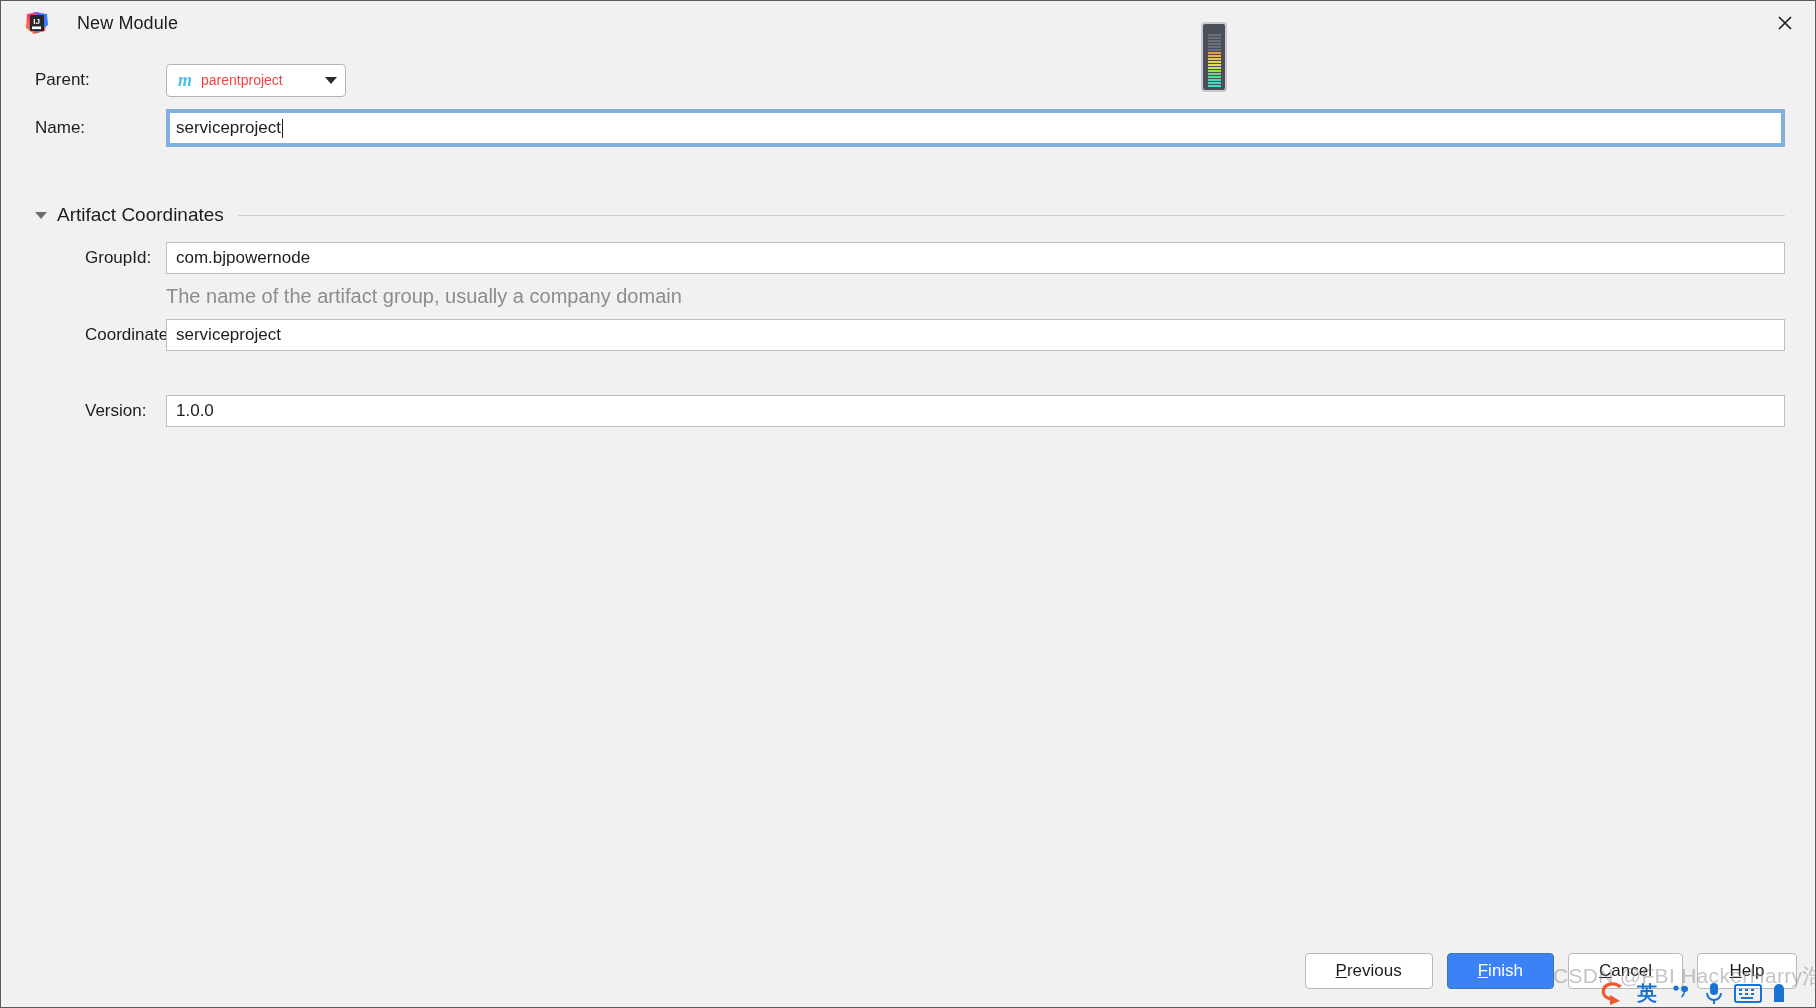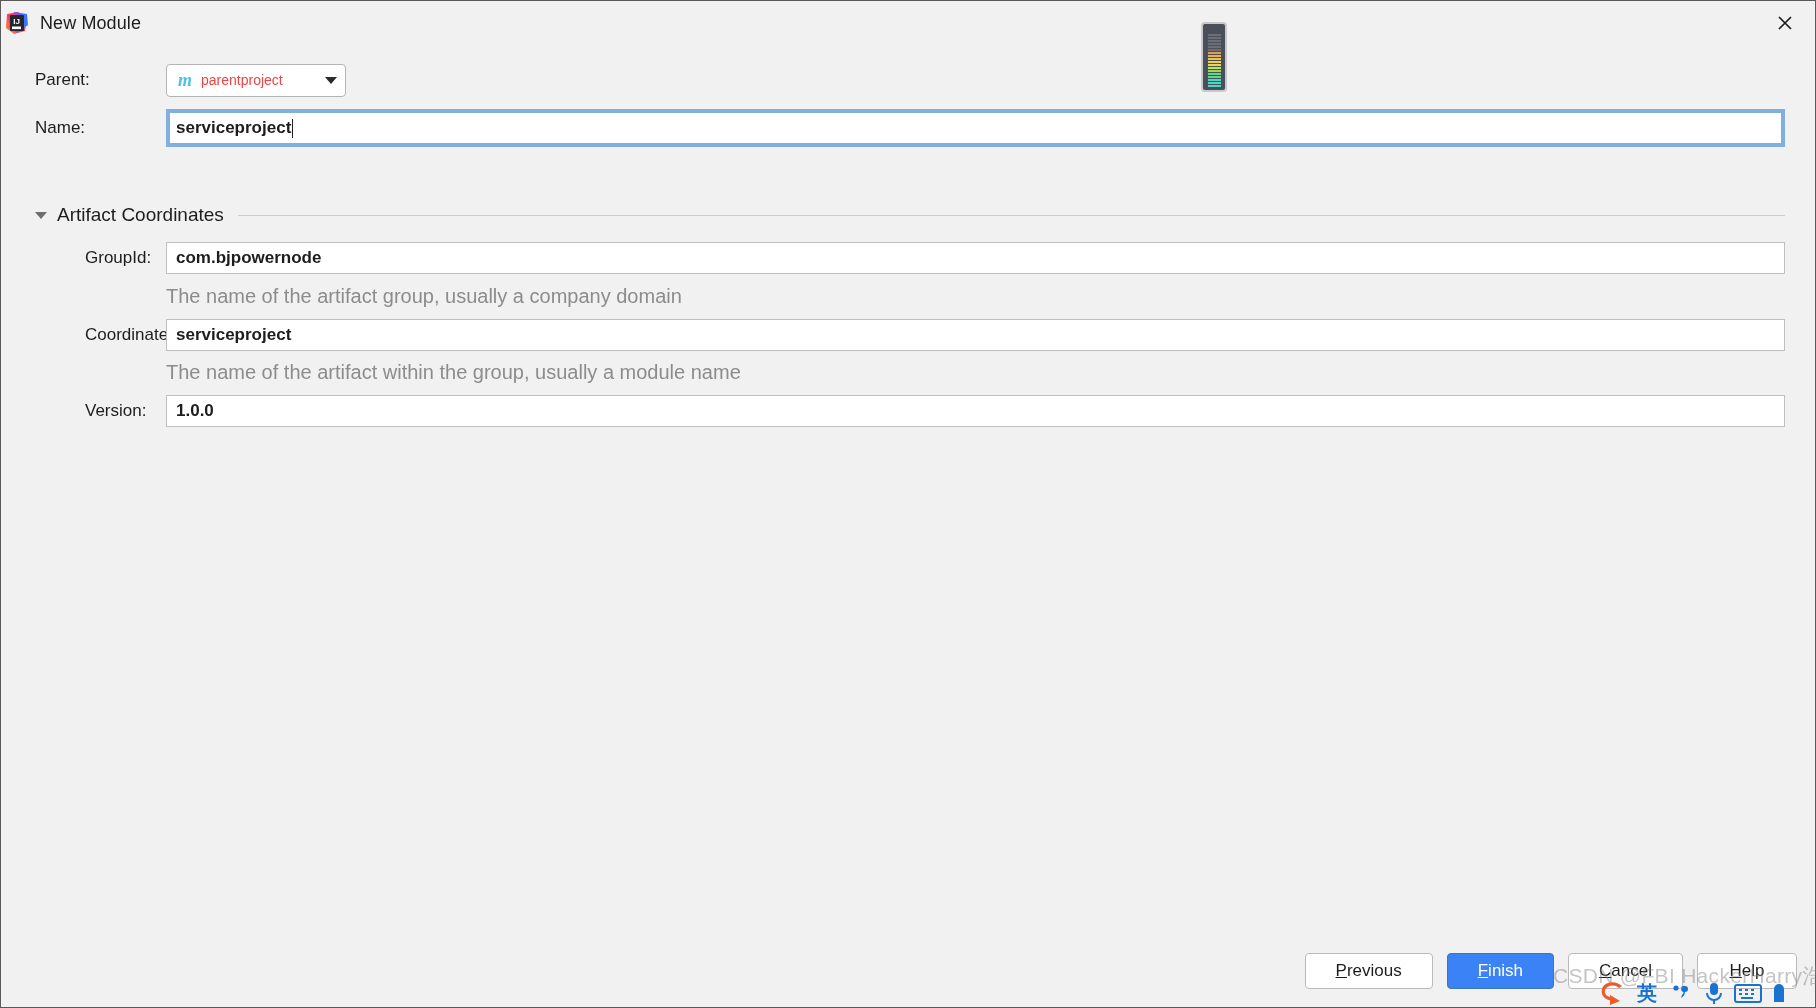--- a/index.html
+++ b/index.html
@@ -30,21 +30,22 @@
     flex: 0 0 44px;
     background: #f1f1f1;
     display: flex;
     align-items: center;
     position: relative;
   }
   #title-left {
     display: flex;
     align-items: center;
     padding-left: 4px;
-    gap: 11px;
+    gap: 28px;
+    margin-left: 20px;
   }
   .ij-logo {
     width: 24px; height: 24px;
     position: relative;
     display: block;
     flex: 0 0 24px;
   }
   #title-text {
     font-size: 18px;
     color: #1d1d1d;
@@ -125,21 +126,20 @@
     background: #ffffff;
     border: 1px solid #bfbfbf;
     display: flex;
     align-items: center;
     padding: 0 8px 0 9px;
     font-size: 17px;
     color: #1d1d1d;
     white-space: nowrap;
     overflow: hidden;
     position: relative;
-    font-weight: bold;
   }
   .field.focused {
     height: 38px;
     border: 4px solid #81b0dd;
     background-clip: padding-box;
     padding: 0 8px 0 6px;
   }
   .field.focused .inner {
     background: #fff;
     width: 100%;
@@ -369,21 +369,20 @@
       </div>
     </div>
     <div class="hint" id="hint-groupid">The name of the artifact group, usually a company domain</div>
 
     <div class="row" id="row-artifact">
       <span class="lbl">Coordinates:</span>
       <div class="field">
         <span>serviceproject</span>
       </div>
     </div>
-    <div class="hint" id="hint-artifact">The name of the artifact within the group, usually a module name</div>
 
     <div class="row" id="row-version">
       <span class="lbl">Version:</span>
       <div class="field">
         <span>1.0.0</span>
       </div>
     </div>
 
     <div id="footer">
       <div class="btn">

